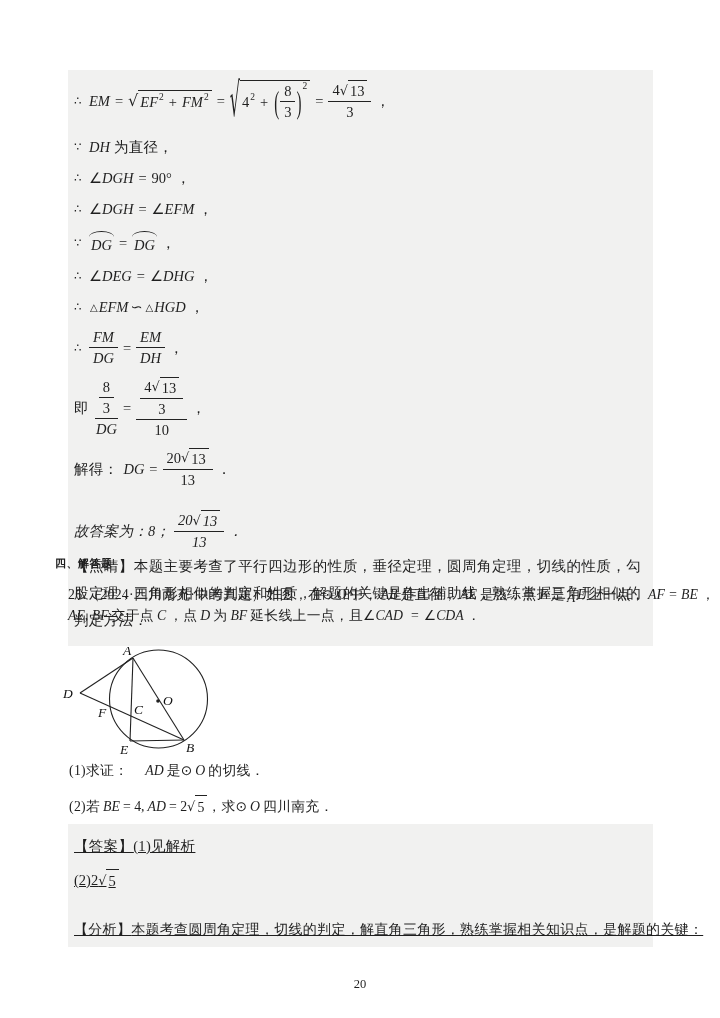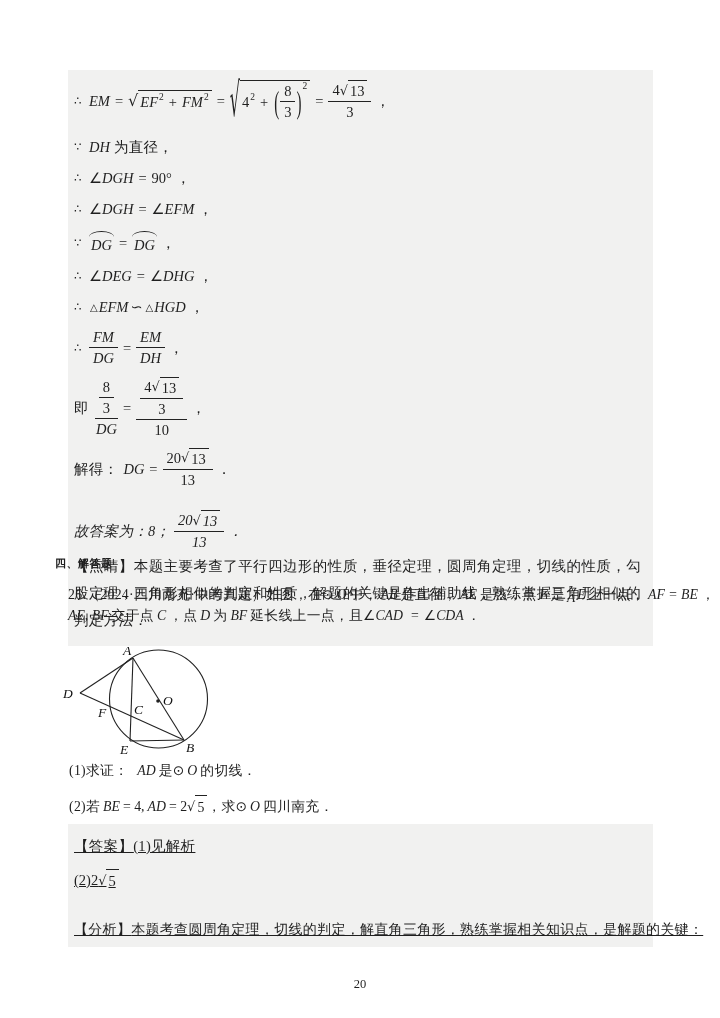--- a/index.html
+++ b/index.html
@@ -305,21 +305,21 @@
     <text x="6" y="58">D</text>
     <text x="106" y="65">O</text>
     <text x="41" y="77">F</text>
     <text x="77" y="74">C</text>
     <text x="63" y="114">E</text>
     <text x="129" y="112">B</text>
   </svg>
 
   <div class="q1">
     <div class="ln">
-      <span class="zh" style="margin-right:6px;">(1)求证：</span>
+      <span class="zh" style="margin-right:14px;">(1)求证：</span>
       <i>AD</i>
       <span class="zh">是</span>
       <span class="sym">⊙</span>
         <i>O</i>
       <span class="zh">的切线．</span>
     </div>
   </div>
   <div class="q2">
     <div class="ln">
       <span class="zh">(2)若</span>

